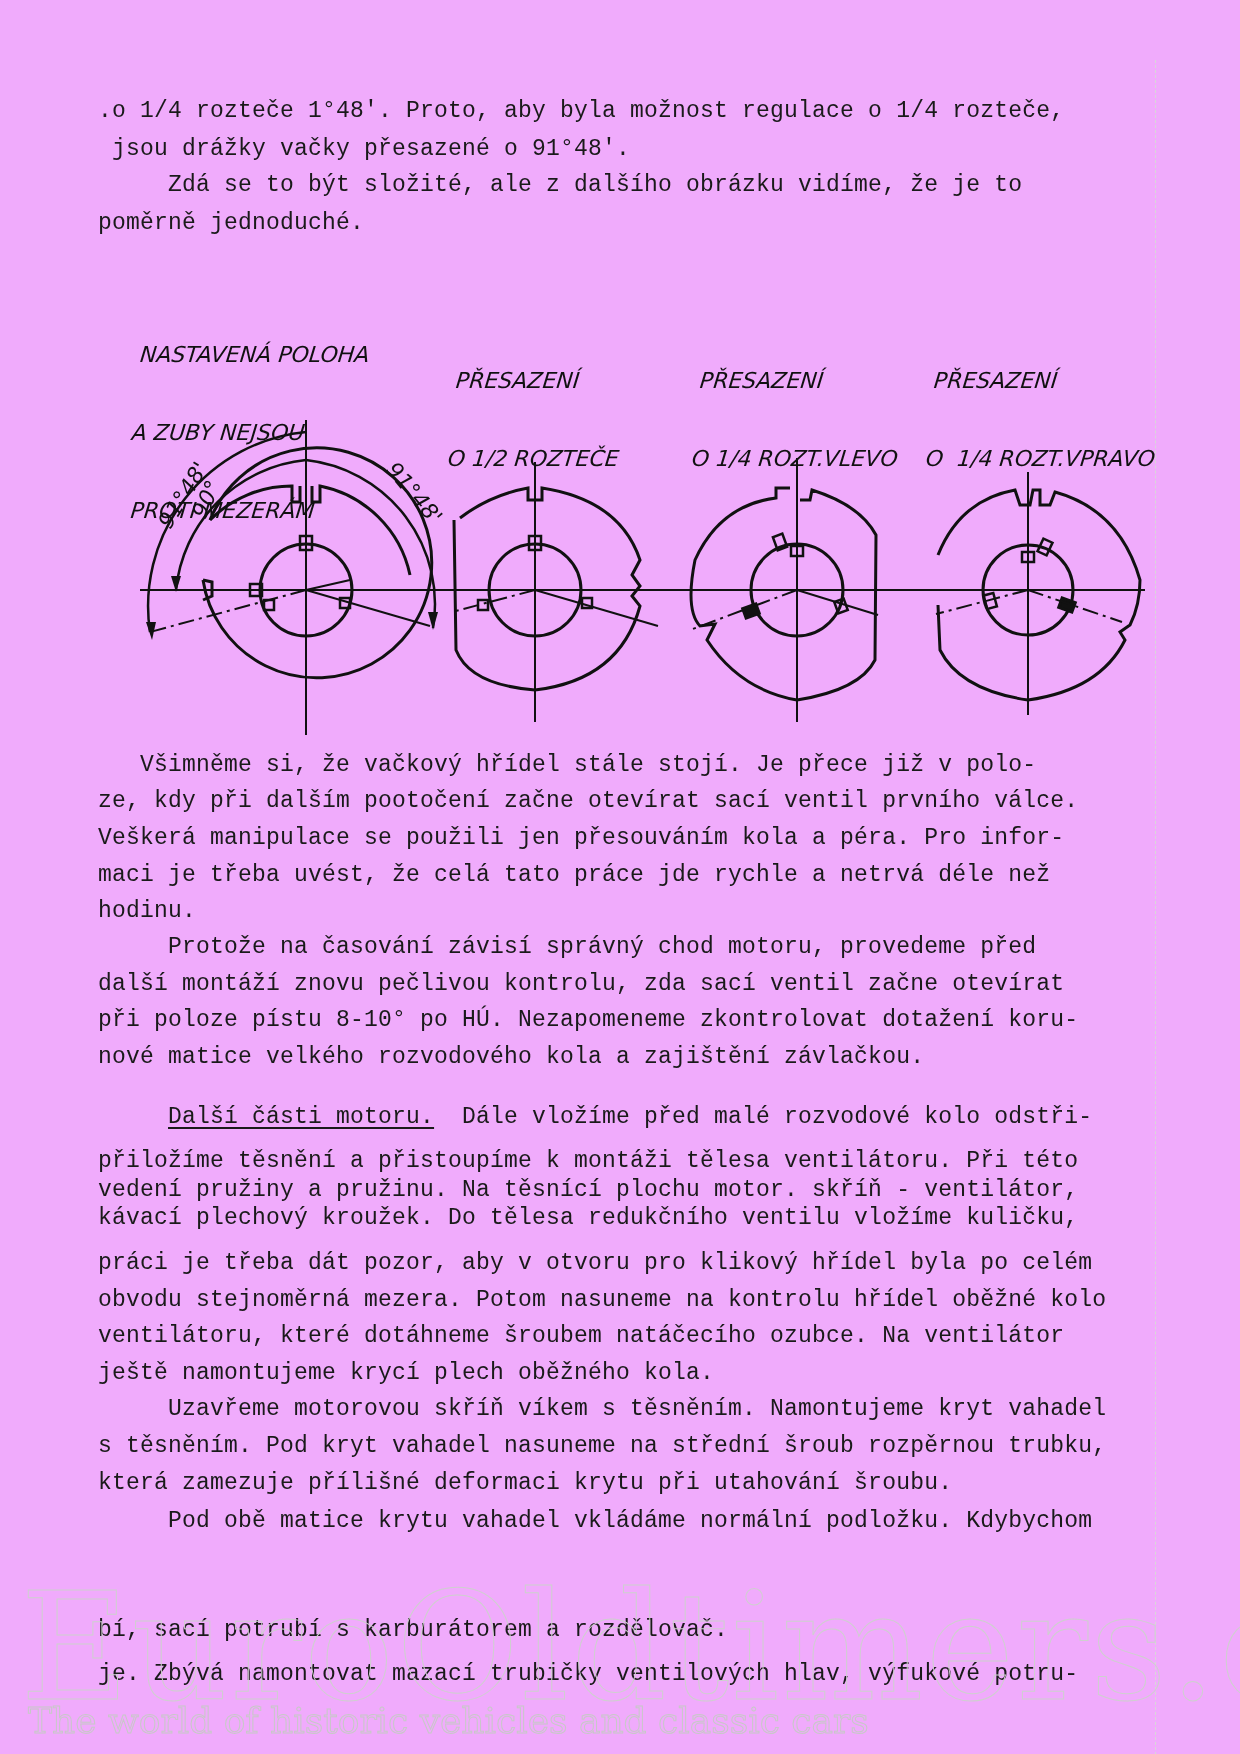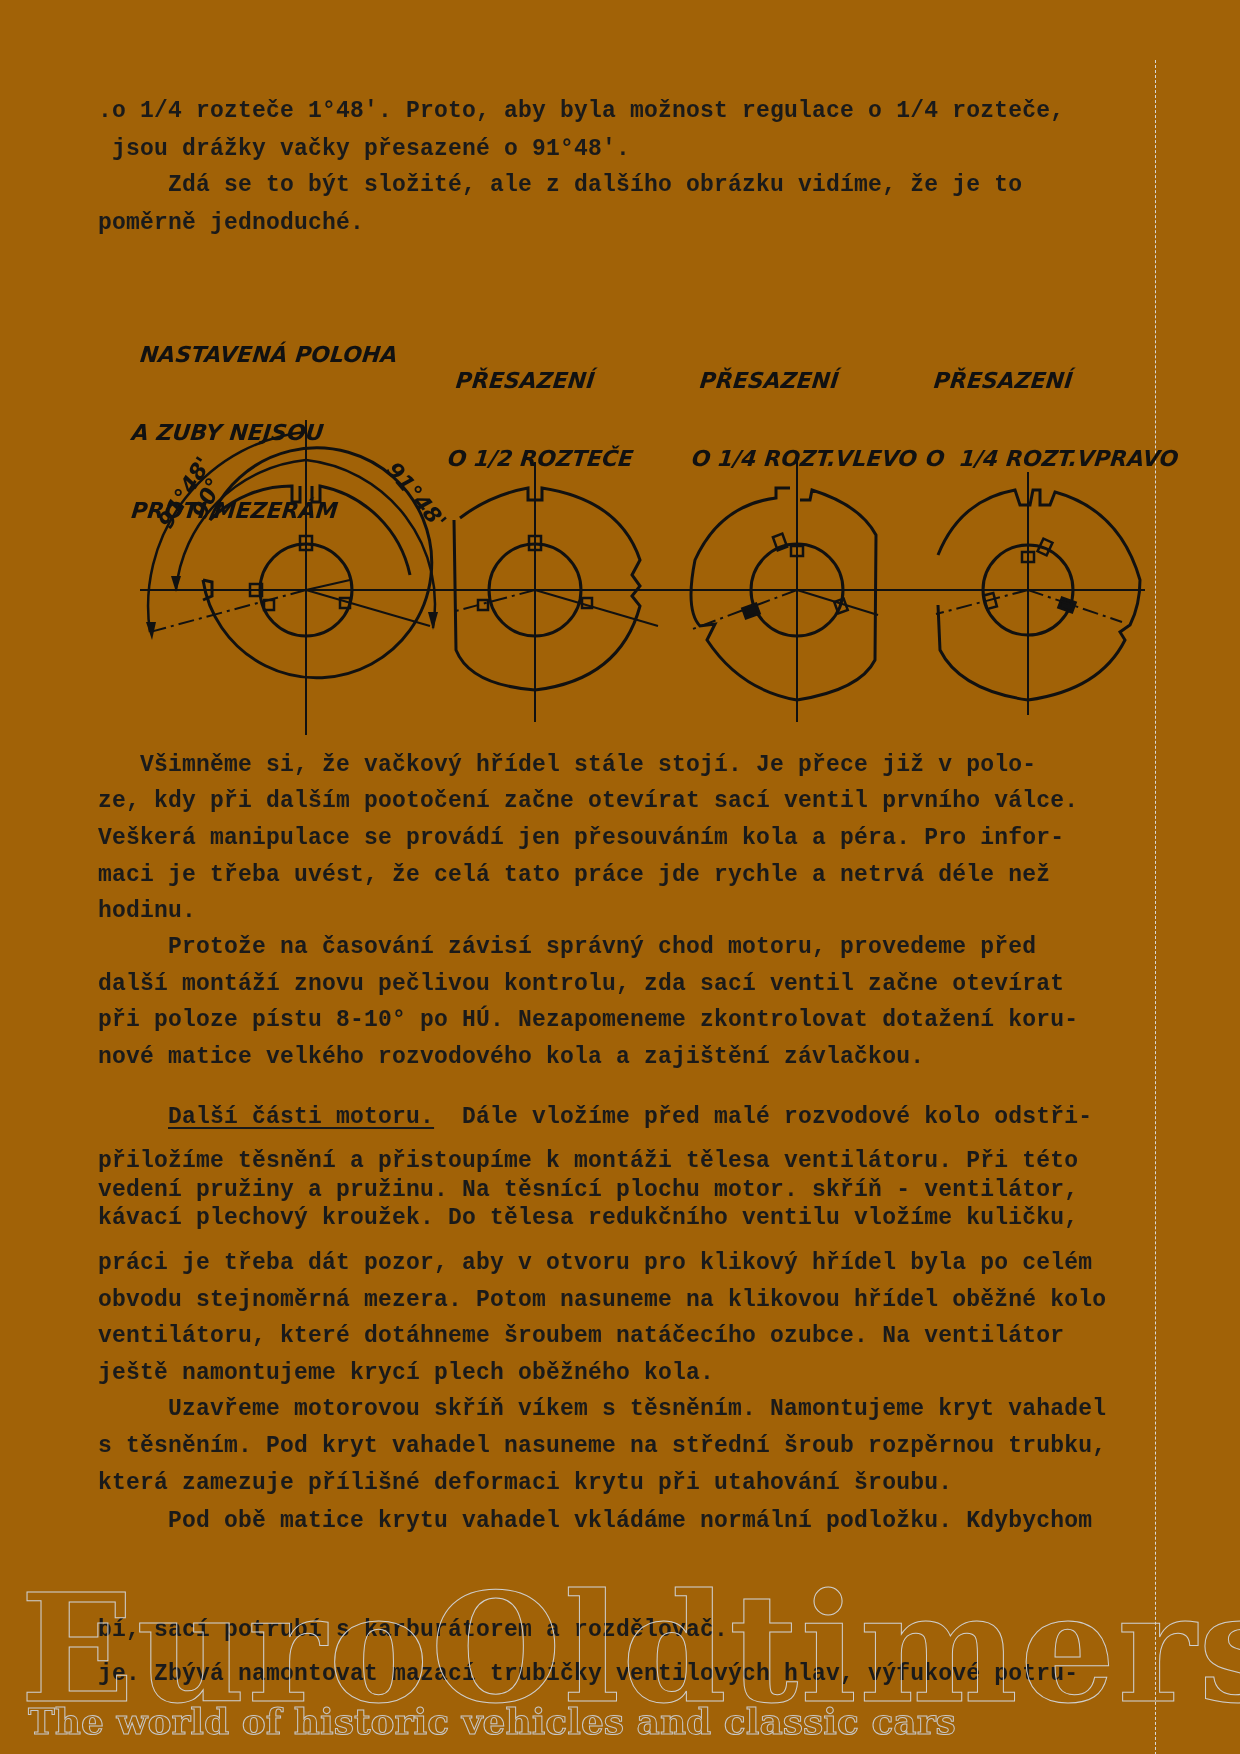--- a/index.html
+++ b/index.html
@@ -1,17 +1,17 @@
 <!DOCTYPE html>
 <html><head>
 <meta charset="utf-8">
 <style>
   html, body { margin:0; padding:0; background:#ffffff; }
   body { width:1240px; height:1754px; position:relative; overflow:hidden; }
-  .page { position:absolute; left:0; top:0; width:1240px; height:1754px; background:#a16207;font-weight:bold; }
+  .page { position:absolute; left:0; top:0; width:1240px; height:1754px; background:#f0abfc; }
   .tw { font-family:"Liberation Mono","DejaVu Sans Mono",monospace; font-size:23px; color:#1a1a1a; letter-spacing:0.2px; white-space:pre; position:absolute; left:98px; }
   .lbl { position:absolute; font-family:"DejaVu Sans","Liberation Sans",sans-serif; font-style:italic; font-size:22px; color:#111; line-height:26px; white-space:pre; transform:skewX(-6deg); }
   .u { text-decoration:underline; text-decoration-thickness:2px; text-underline-offset:4px; }
   .wm1 { position:absolute; left:20px; top:1560px; font-family:"DejaVu Serif","Liberation Serif",serif; font-size:150px; color:transparent; -webkit-text-stroke:1px #cfcfcf; white-space:nowrap; letter-spacing:2px; }
   .wm2 { position:absolute; left:28px; top:1700px; font-family:"DejaVu Serif","Liberation Serif",serif; font-size:36px; color:transparent; -webkit-text-stroke:1px #c8c8c8; white-space:nowrap; }
   .rmargin { position:absolute; left:1155px; top:60px; width:1px; height:1720px; border-left:1px dashed #d8d8d8; }
   svg.dia { position:absolute; left:0; top:0; }
 </style>
 </head>
 <body>
@@ -102,35 +102,35 @@
       <rect x="1040" y="540" width="10" height="14" stroke-width="2.5" transform="rotate(25 1045 547)"></rect>
       <rect x="985" y="594" width="10" height="14" stroke-width="2.5" transform="rotate(-15 990 600)"></rect>
       <rect x="1060" y="600" width="14" height="10" stroke-width="3" fill="#111" transform="rotate(20 1067 605)"></rect>
       <line x1="1028" y1="590" x2="936" y2="614" stroke-width="2" stroke-dasharray="16 5 3 5"></line>
       <line x1="1028" y1="590" x2="1122" y2="622" stroke-width="2" stroke-dasharray="16 5 3 5"></line>
     </g>
   </svg>
 
   <div class="tw" style="top:752px;">   Všimněme si, že vačkový hřídel stále stojí. Je přece již v polo-</div>
   <div class="tw" style="top:788px;">ze, kdy při dalším pootočení začne otevírat sací ventil prvního válce.</div>
-  <div class="tw" style="top:825px;">Veškerá manipulace se provádí jen přesouváním kola a péra. Pro infor-</div>
+  <div class="tw" style="top:825px;">Veškerá manipulace se použili jen přesouváním kola a péra. Pro infor-</div>
   <div class="tw" style="top:862px;">maci je třeba uvést, že celá tato práce jde rychle a netrvá déle než</div>
   <div class="tw" style="top:898px;">hodinu.</div>
 
   <div class="tw" style="top:934px;">     Protože na časování závisí správný chod motoru, provedeme před</div>
   <div class="tw" style="top:971px;">další montáží znovu pečlivou kontrolu, zda sací ventil začne otevírat</div>
   <div class="tw" style="top:1007px;">při poloze pístu 8-10° po HÚ. Nezapomeneme zkontrolovat dotažení koru-</div>
   <div class="tw" style="top:1044px;">nové matice velkého rozvodového kola a zajištění závlačkou.</div>
 
   <div class="tw" style="top:1104px;"><span>     </span><span class="u">Další části motoru.</span><span>  Dále vložíme před malé rozvodové kolo odstři-</span></div>
   <div class="tw" style="top:1205px;">kávací plechový kroužek. Do tělesa redukčního ventilu vložíme kuličku,</div>
   <div class="tw" style="top:1177px;">vedení pružiny a pružinu. Na těsnící plochu motor. skříň - ventilátor,</div>
   <div class="tw" style="top:1148px;">přiložíme těsnění a přistoupíme k montáži tělesa ventilátoru. Při této</div>
   <div class="tw" style="top:1250px;">práci je třeba dát pozor, aby v otvoru pro klikový hřídel byla po celém</div>
-  <div class="tw" style="top:1287px;">obvodu stejnoměrná mezera. Potom nasuneme na klikovou hřídel oběžné kolo</div>
+  <div class="tw" style="top:1287px;">obvodu stejnoměrná mezera. Potom nasuneme na kontrolu hřídel oběžné kolo</div>
   <div class="tw" style="top:1323px;">ventilátoru, které dotáhneme šroubem natáčecího ozubce. Na ventilátor</div>
   <div class="tw" style="top:1360px;">ještě namontujeme krycí plech oběžného kola.</div>
 
   <div class="tw" style="top:1396px;">     Uzavřeme motorovou skříň víkem s těsněním. Namontujeme kryt vahadel</div>
   <div class="tw" style="top:1433px;">s těsněním. Pod kryt vahadel nasuneme na střední šroub rozpěrnou trubku,</div>
   <div class="tw" style="top:1470px;">která zamezuje přílišné deformaci krytu při utahování šroubu.</div>
 
   <div class="tw" style="top:1508px;">     Pod obě matice krytu vahadel vkládáme normální podložku. Kdybychom</div>
   <div class="tw" style="top:1625px;margin-top:36px;">je. Zbývá namontovat mazací trubičky ventilových hlav, výfukové potru-</div>
   <div class="tw" style="top:1617px;">bí, sací potrubí s karburátorem a rozdělovač.</div>

